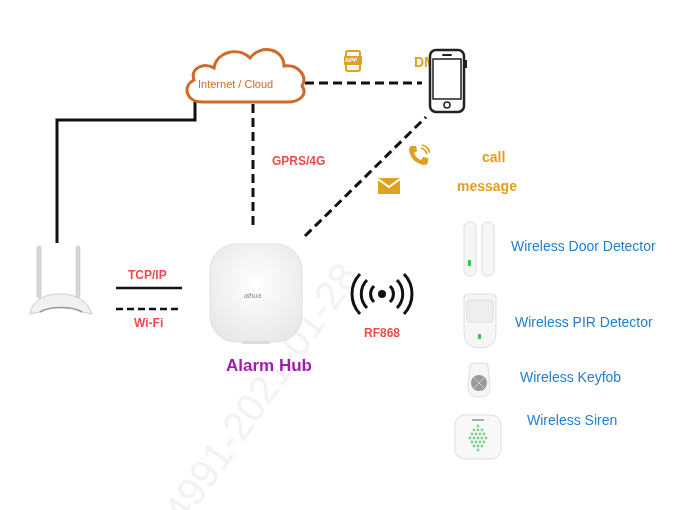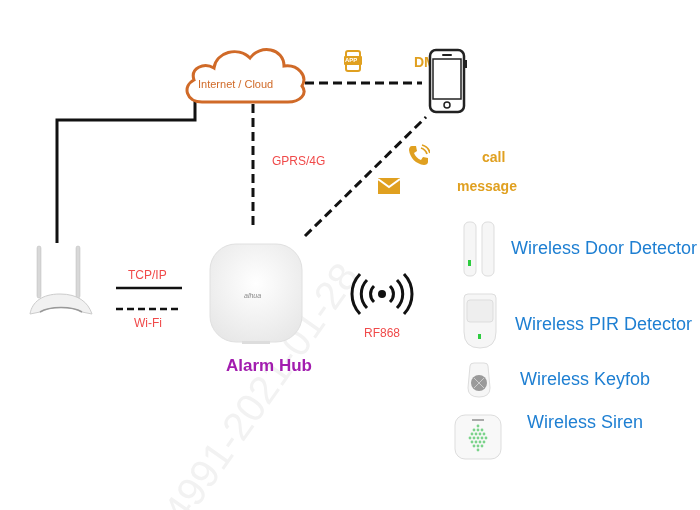--- a/index.html
+++ b/index.html
@@ -1,22 +1,22 @@
 <!DOCTYPE html>
 <html><head>
 <meta charset="utf-8">
 <style>
   html, body { margin: 0; padding: 0; background: #ffffff; }
   body { width: 700px; height: 510px; position: relative; overflow: hidden;
          font-family: "Liberation Sans", "DejaVu Sans", sans-serif; }
   .abs { position: absolute; }
   svg.lines { position: absolute; left: 0; top: 0; width: 700px; height: 510px; }
-  .lbl-red { color: #f04a4a; font-weight: normal; font-size: 12px; }
+  .lbl-red { color: #f04a4a; font-weight: bold; font-size: 12px; }
   .lbl-gold { color: #e0a020; font-weight: bold; font-size: 14px; padding-left: 44px; }
-  .lbl-blue { color: #1e7fd2; font-size: 18px; }
+  .lbl-blue { color: #1e7fd2; font-size: 14px; }
   .lbl-blue-bold { color: #a21caf; font-size: 17px; font-weight: bold; }
   .cloud-text { color: #d06a28; font-size: 11px; }
   .watermark { color: #f2f2f2; font-size: 40px; transform: rotate(-55deg); }
 </style>
 </head>
 <body>
 
 <div class="abs watermark" style="left:90px;top:380px;">24991-2021-01-28</div>
 
 <svg class="lines">

